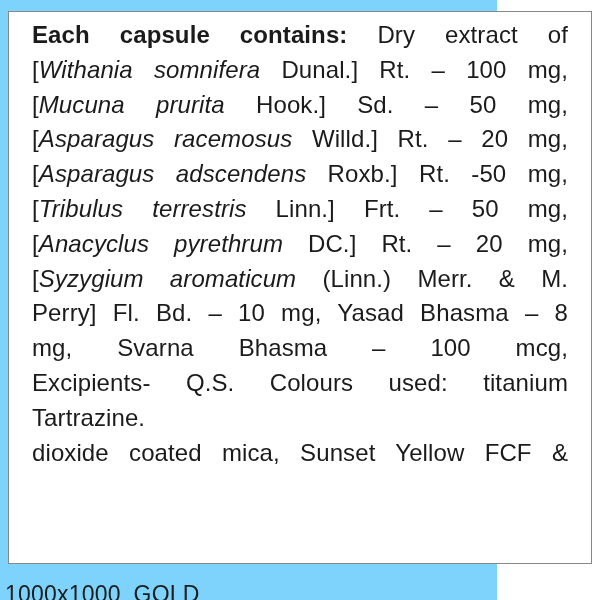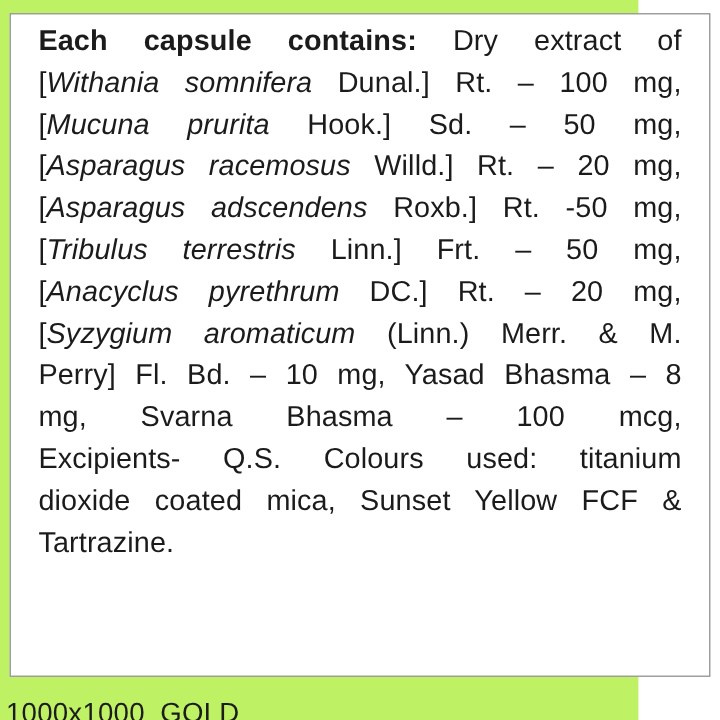--- a/index.html
+++ b/index.html
@@ -8,22 +8,21 @@
     width: 600px;
     height: 600px;
     background: #ffffff;
     overflow: hidden;
     font-family: "Liberation Sans", sans-serif;
   }
   .canvas {
     position: relative;
     width: 497px;
     height: 600px;
-    background: #bef264;
-    padding-left: 35px;
+    background: #7dd3fc;
   }
   .frame {
     position: absolute;
     left: 8px;
     top: 11px;
     width: 584px;
     height: 553px;
     box-sizing: border-box;
     border: 1.5px solid #878787;
     background: #ffffff;
@@ -78,21 +77,21 @@
     <div class="line"><span>[</span><span class="it">Anacyclus pyrethrum</span><span> DC.] Rt. – 20 mg,</span></div>
 
     <div class="line"><span>[</span><span class="it">Syzygium aromaticum</span><span> (Linn.) Merr. &amp; M.</span></div>
 
     <div class="line"><span>Perry] Fl. Bd. – 10 mg, Yasad Bhasma – 8</span></div>
 
     <div class="line"><span>mg, Svarna Bhasma – 100 mcg,</span></div>
 
     <div class="line"><span>Excipients- Q.S. Colours used: titanium</span></div>
 
+    <div class="line last"><span>Tartrazine.</span></div>
+
     <div class="line"><span>dioxide coated mica, Sunset Yellow FCF &amp;</span></div>
-
-    <div class="line last"><span>Tartrazine.</span></div>
 
   </div>
 
   <div class="caption">1000x1000_GOLD</div>
 
 </div>
 
 </body></html>

